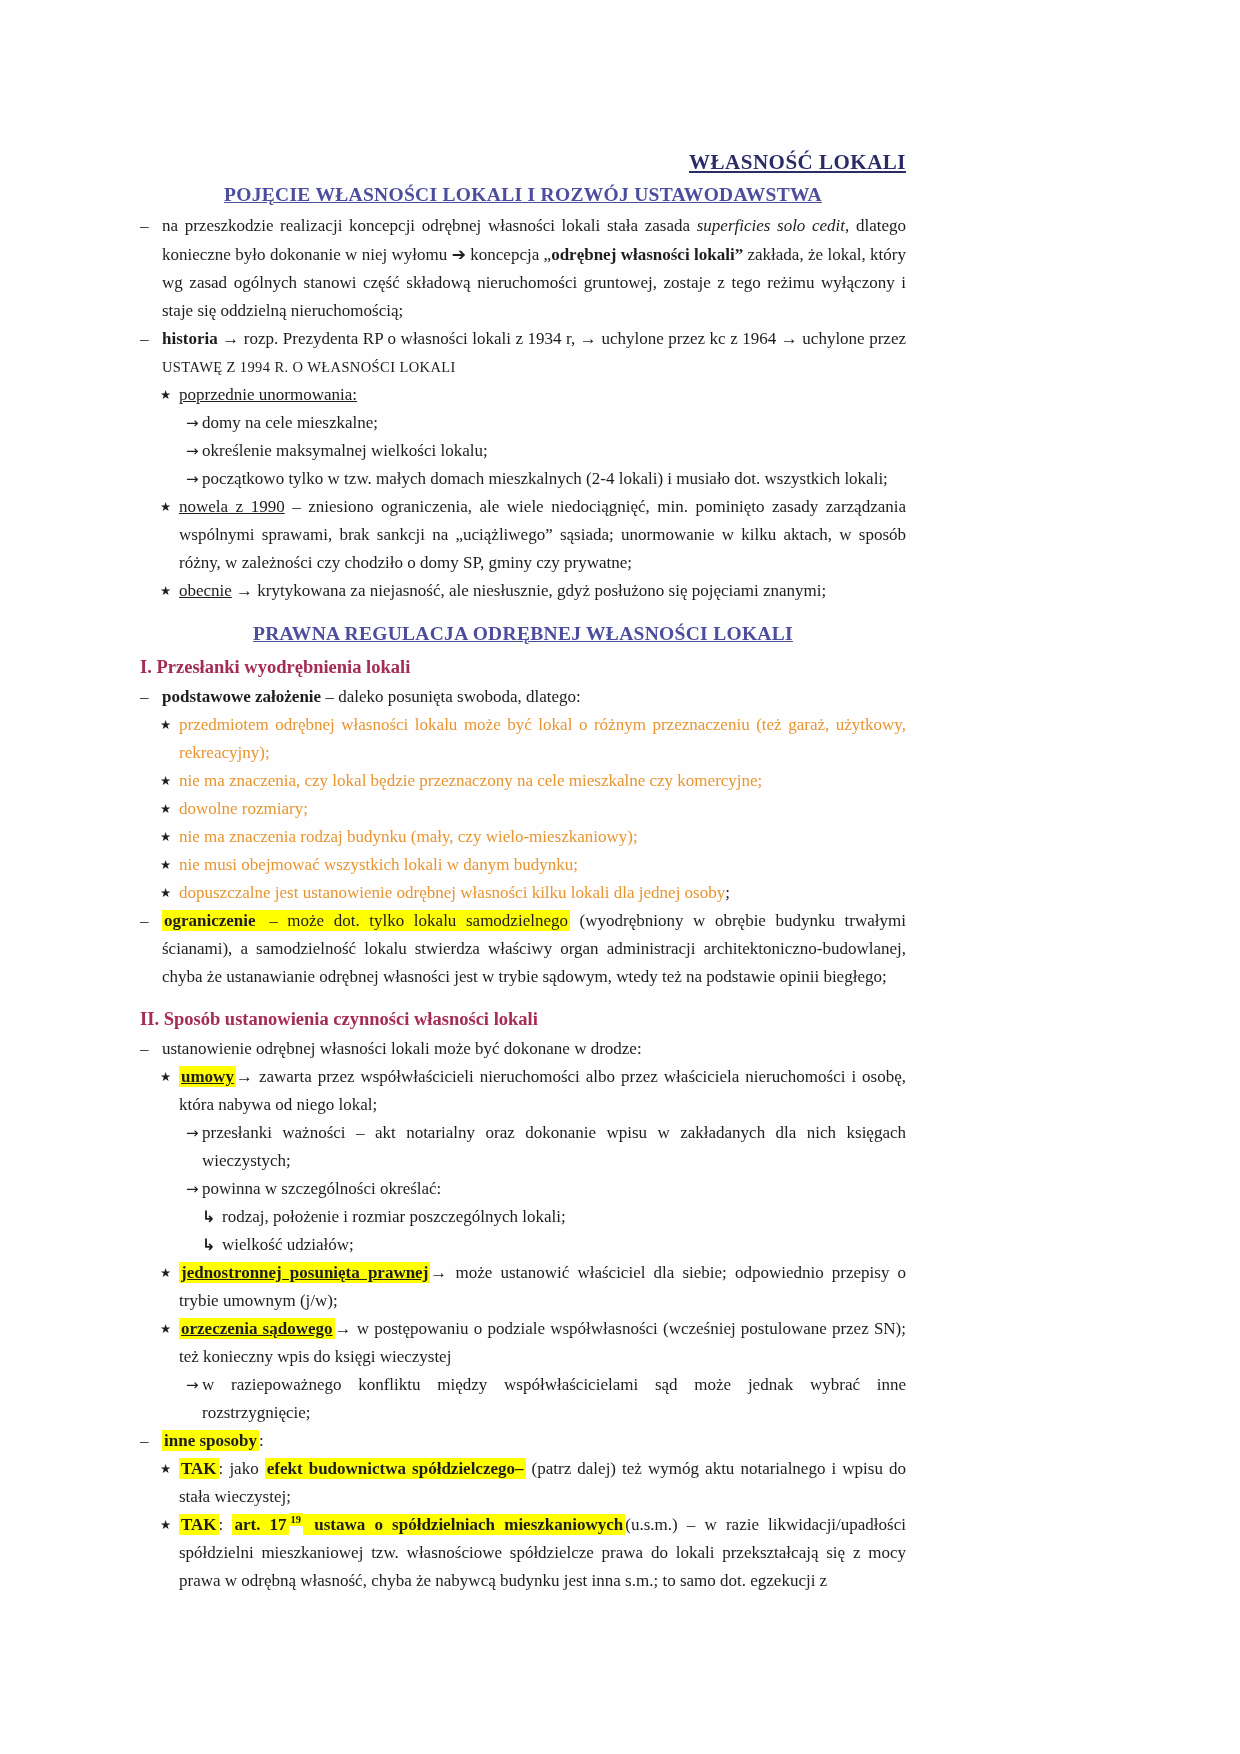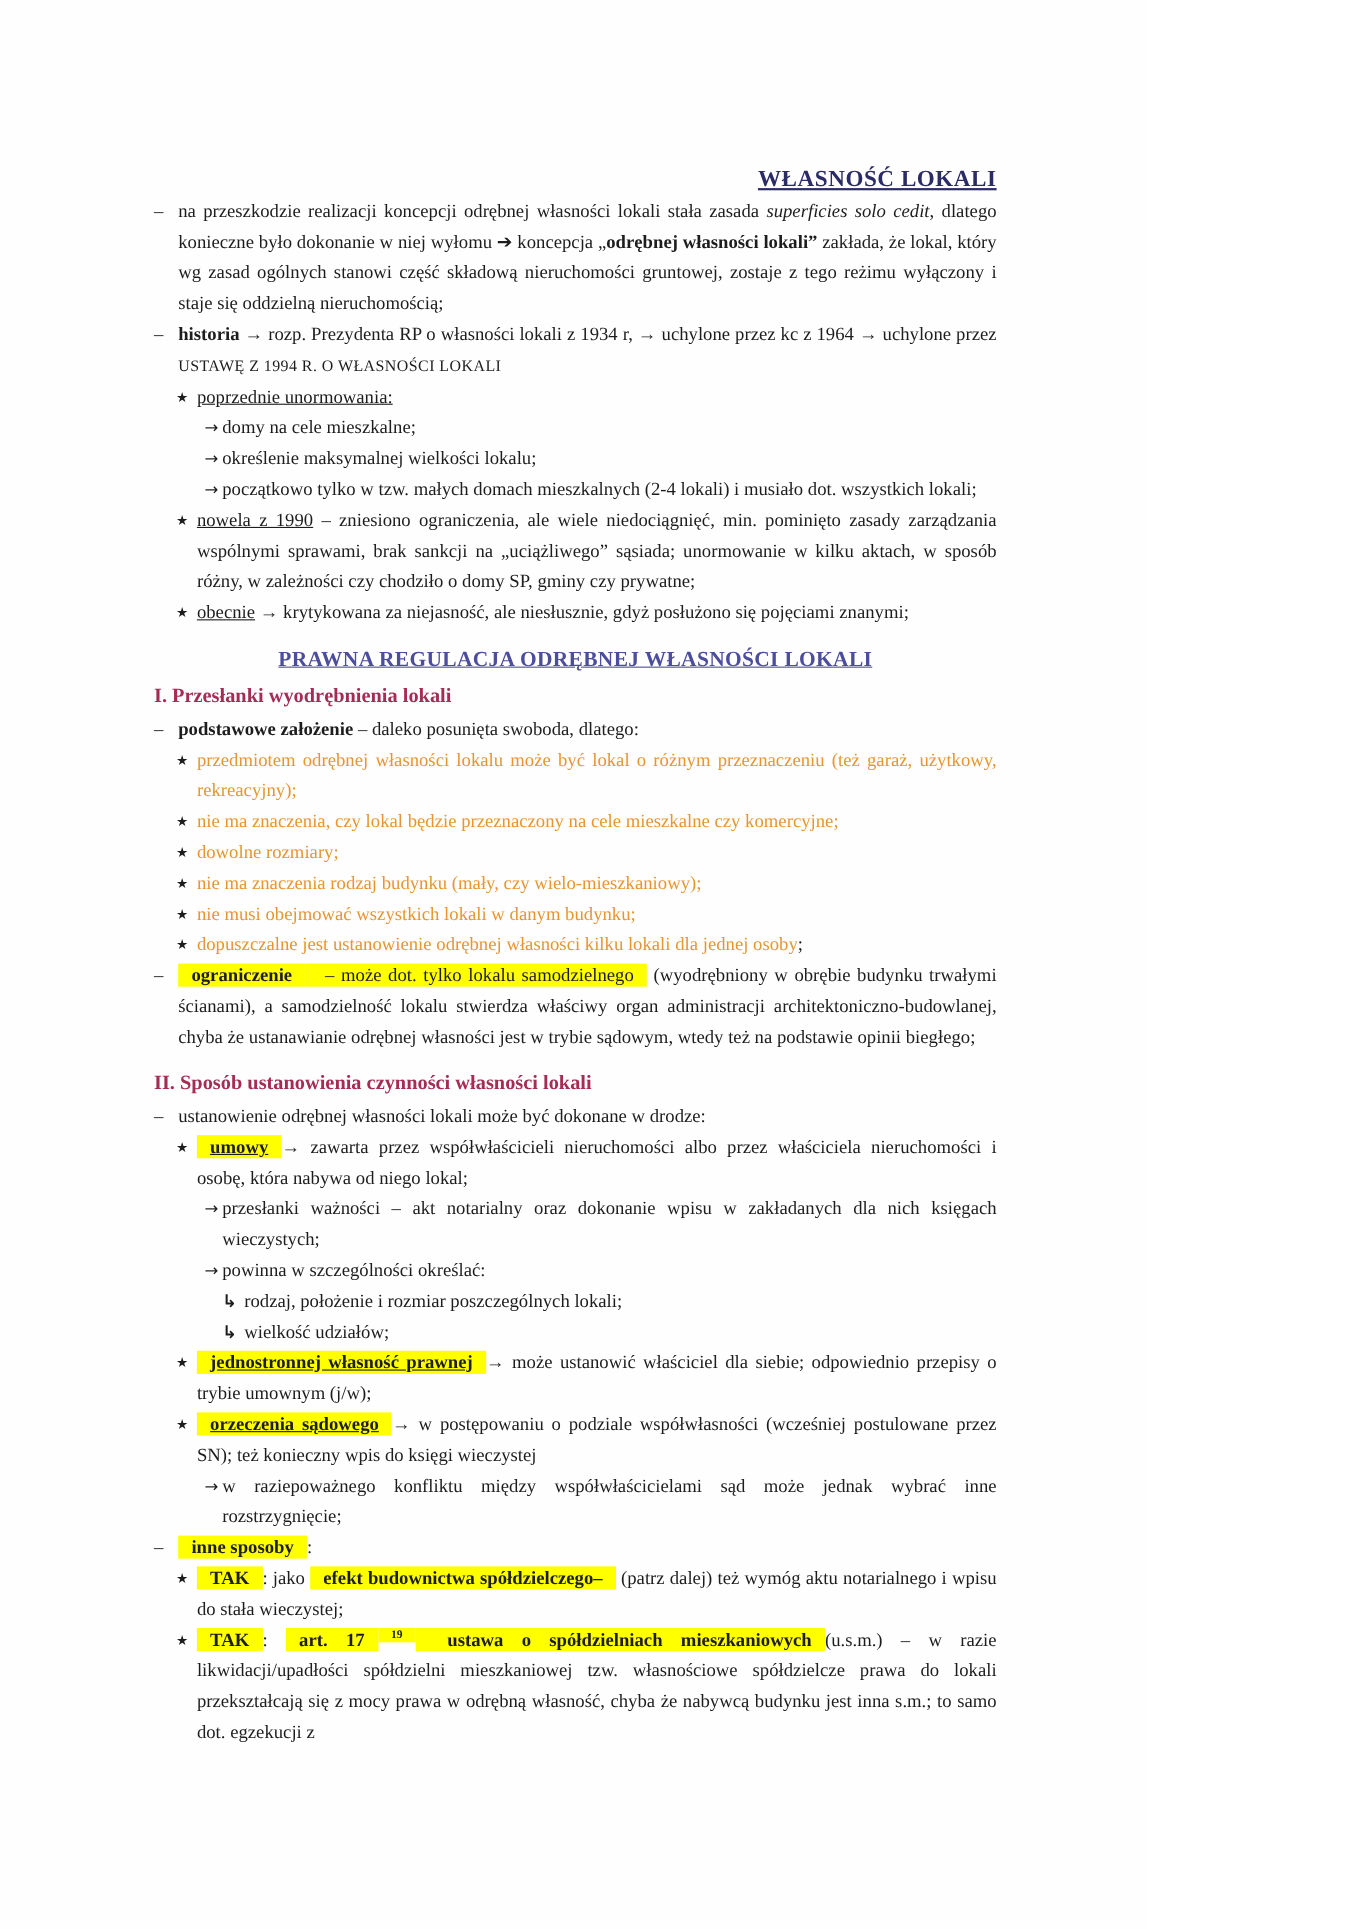--- a/index.html
+++ b/index.html
@@ -38,32 +38,33 @@
   .lvl1{margin-left:20px;} .lvl1 .marker{width:19px;}
   .lvl2{margin-left:46px;} .lvl2 .marker{width:16px;}
   .lvl3{margin-left:62px;} .lvl3 .marker{width:20px;}
   .m-star{font-size:12.5px;font-family:"DejaVu Sans",sans-serif;}
   .m-arrow{font-family:"DejaVu Sans",sans-serif;font-size:15px;}
   .m-curl{font-weight:bold;font-family:"DejaVu Sans",sans-serif;font-size:16px;}
   .m-dash{font-weight:normal;}
   .s-b{font-weight:bold;}
   .s-i{font-style:italic;}
   .s-u{text-decoration:underline;margin-top:27px;}
-  .s-hl{background:var(--c-highlight,#ffff00);padding:1px 12px;box-decoration-break:clone;-webkit-box-decoration-break:clone;}
+  .s-hl{background:var(--c-highlight,#ffff00);padding:1px 2px;box-decoration-break:clone;-webkit-box-decoration-break:clone;}
   .s-or{color:var(--c-orange,#e8952f);}
   .s-sc{font-size:14.5px;letter-spacing:0.4px;}
   .s-sup{vertical-align:super;font-size:10.5px;line-height:0;}
   .s-barrow{font-family:"DejaVu Sans",sans-serif;font-weight:bold;}
 </style>
 </head>
 <body>
 
 <div class="page">
   <div>
       <div class="block page-title">WŁASNOŚĆ LOKALI</div>
+      <div class="block heading">POJĘCIE WŁASNOŚCI LOKALI I ROZWÓJ USTAWODAWSTWA</div>
       <div class="block item item lvl0">
         <span class="marker m-dash">–</span>
         <span class="ibody"><span>na przeszkodzie realizacji koncepcji odrębnej własności lokali stała zasada </span><span class="s-i">superficies solo cedit</span><span>, dlatego konieczne było dokonanie w niej wyłomu </span><span class="s-barrow">➔</span><span> koncepcja „</span><span class="s-b">odrębnej własności lokali”</span><span> zakłada, że lokal, który wg zasad ogólnych stanowi część składową nieruchomości gruntowej, zostaje z tego reżimu wyłączony i staje się oddzielną nieruchomością;</span></span>
       </div>
       <div class="block item item lvl0">
         <span class="marker m-dash">–</span>
         <span class="ibody"><span class="s-b">historia</span><span> → rozp. Prezydenta RP o własności lokali z 1934 r, → uchylone przez kc z 1964 → uchylone przez </span><span class="s-sc">USTAWĘ Z 1994 R. O WŁASNOŚCI LOKALI</span></span>
       </div>
       <div class="block item item lvl1">
         <span class="marker m-star">★</span>
@@ -143,21 +144,21 @@
       <div class="block item item lvl3">
         <span class="marker m-curl">↳</span>
         <span class="ibody"><span>rodzaj, położenie i rozmiar poszczególnych lokali;</span></span>
       </div>
       <div class="block item item lvl3">
         <span class="marker m-curl">↳</span>
         <span class="ibody"><span>wielkość udziałów;</span></span>
       </div>
       <div class="block item item lvl1">
         <span class="marker m-star">★</span>
-        <span class="ibody"><span class="s-b s-u s-hl">jednostronnej własność prawnej</span><span>→ może ustanowić właściciel dla siebie; odpowiednio przepisy o trybie umownym (j/w);</span></span>
+        <span class="ibody"><span class="s-b s-u s-hl">jednostronnej posunięta prawnej</span><span>→ może ustanowić właściciel dla siebie; odpowiednio przepisy o trybie umownym (j/w);</span></span>
       </div>
       <div class="block item item lvl1">
         <span class="marker m-star">★</span>
         <span class="ibody"><span class="s-b s-u s-hl">orzeczenia sądowego</span><span>→ w postępowaniu o podziale współwłasności (wcześniej postulowane przez SN); też konieczny wpis do księgi wieczystej</span></span>
       </div>
       <div class="block item item lvl2">
         <span class="marker m-arrow">→</span>
         <span class="ibody"><span>w raziepoważnego konfliktu między współwłaścicielami sąd może jednak wybrać inne rozstrzygnięcie;</span></span>
       </div>
       <div class="block item item lvl0">

